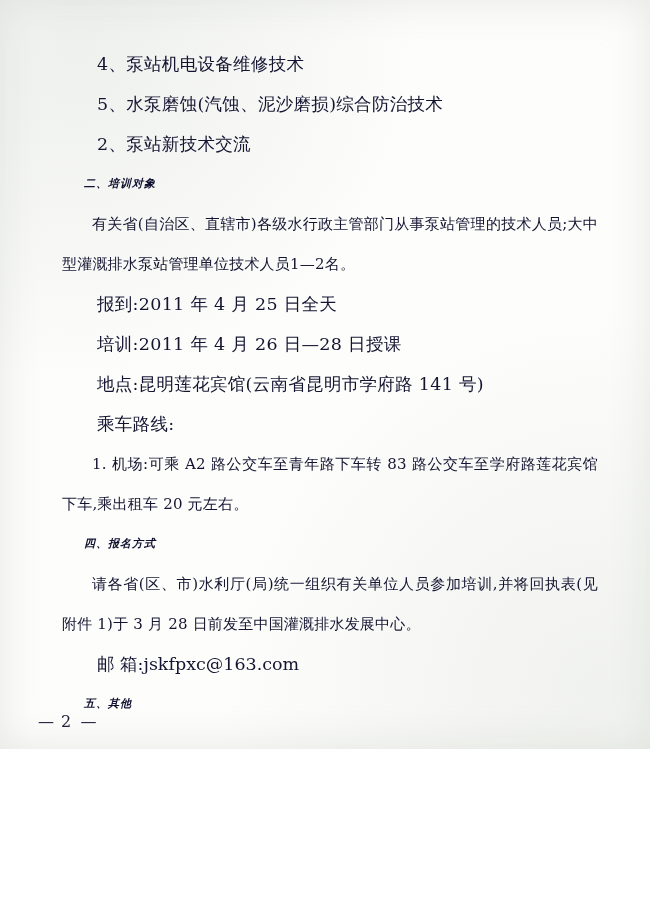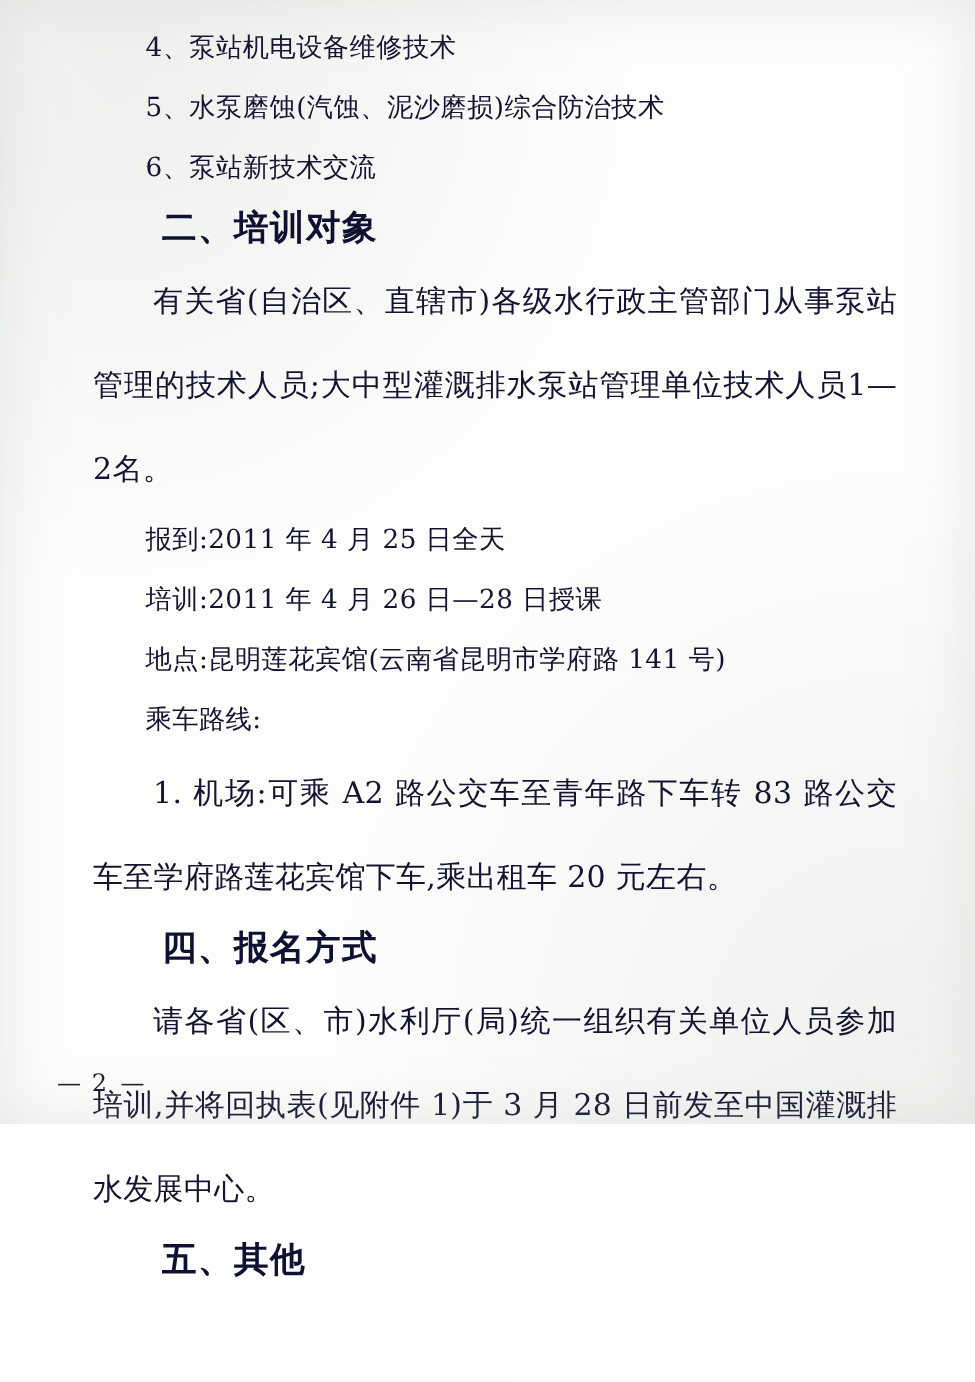--- a/index.html
+++ b/index.html
@@ -13,46 +13,47 @@
     font-family: "DejaVu Serif", "Liberation Serif", serif;
     color: #1a1a2e;
     position: relative;
     overflow: hidden;
   }
   .page {
     position: relative;
     width: 650px;
     height: 749px;
     box-sizing: border-box;
-    padding: 12px 52px 0 62px;
+    padding: 44px 52px 0 62px;
     background:
       radial-gradient(circle at 12% 6%, rgba(226,230,225,0.55) 0%, rgba(255,255,255,0) 38%),
       radial-gradient(circle at 92% 92%, rgba(228,231,226,0.5) 0%, rgba(255,255,255,0) 42%),
       #fdfdfb;
   }
   .line {
     font-size: 17.5px;
     line-height: 40px;
     letter-spacing: 0.3px;
     color: #141432;
     white-space: pre-wrap;
     text-align: justify;
   }
   .indent2 { text-indent: 2em; }
   .heading {
     font-weight: bold;
     text-indent: 2em;
-    font-size: 23px;
+    font-size: 11px;
     line-height: 40px;
     color: #101030;
     letter-spacing: 1px;
+    font-style: italic;
   }
   .para {
-    font-size: 20px;
-    line-height: 56px;
+    font-size: 15px;
+    line-height: 40px;
     text-indent: 2em;
     text-align: justify;
     color: #141432;
     letter-spacing: 0.2px;
   }
   .contact {
     font-size: 17.5px;
     line-height: 40px;
     text-indent: 2em;
     color: #141432;
@@ -79,30 +80,31 @@
     box-shadow: inset 0 0 42px rgba(180,186,178,0.30);
   }
 </style>
 </head>
 <body>
 
 <div class="page">
   <div id="content">
       <div class="line indent2">4、泵站机电设备维修技术</div>
       <div class="line indent2">5、水泵磨蚀(汽蚀、泥沙磨损)综合防治技术</div>
-      <div class="line indent2">6、泵站新技术交流</div>
+      <div class="line indent2">2、泵站新技术交流</div>
       <div class="heading">二、培训对象</div>
       <div class="para">有关省(自治区、直辖市)各级水行政主管部门从事泵站管理的技术人员;大中型灌溉排水泵站管理单位技术人员1—2名。</div>
       <div class="line indent2">报到:2011 年 4 月 25 日全天</div>
       <div class="line indent2">培训:2011 年 4 月 26 日—28 日授课</div>
       <div class="line indent2">地点:昆明莲花宾馆(云南省昆明市学府路 141 号)</div>
       <div class="line indent2">乘车路线:</div>
       <div class="para">1. 机场:可乘 A2 路公交车至青年路下车转 83 路公交车至学府路莲花宾馆下车,乘出租车 20 元左右。</div>
       <div class="heading">四、报名方式</div>
       <div class="para">请各省(区、市)水利厅(局)统一组织有关单位人员参加培训,并将回执表(见附件 1)于 3 月 28 日前发至中国灌溉排水发展中心。</div>
+      <div class="contact">邮   箱:jskfpxc@163.com</div>
       <div class="heading">五、其他</div>
     </div>
 
   <div class="footer">
     <span class="dash">—</span>
     <span>2</span>
     <span class="dash">—</span>
   </div>
 
   <div class="edge-shadow"></div>

